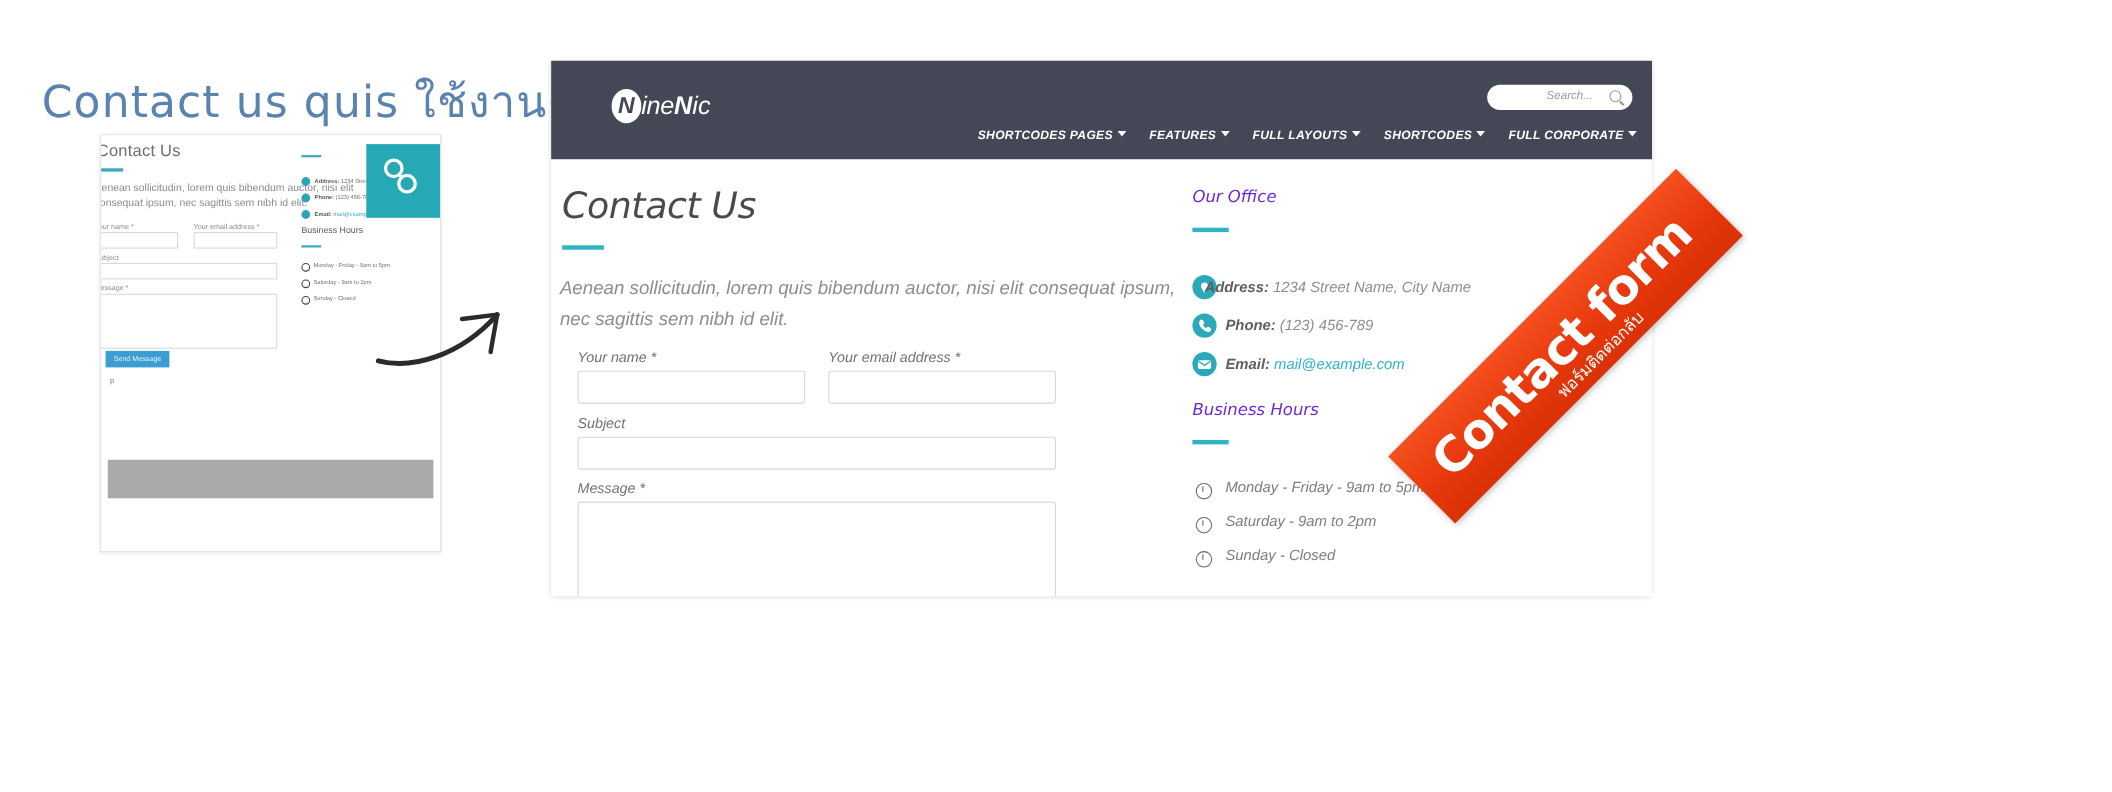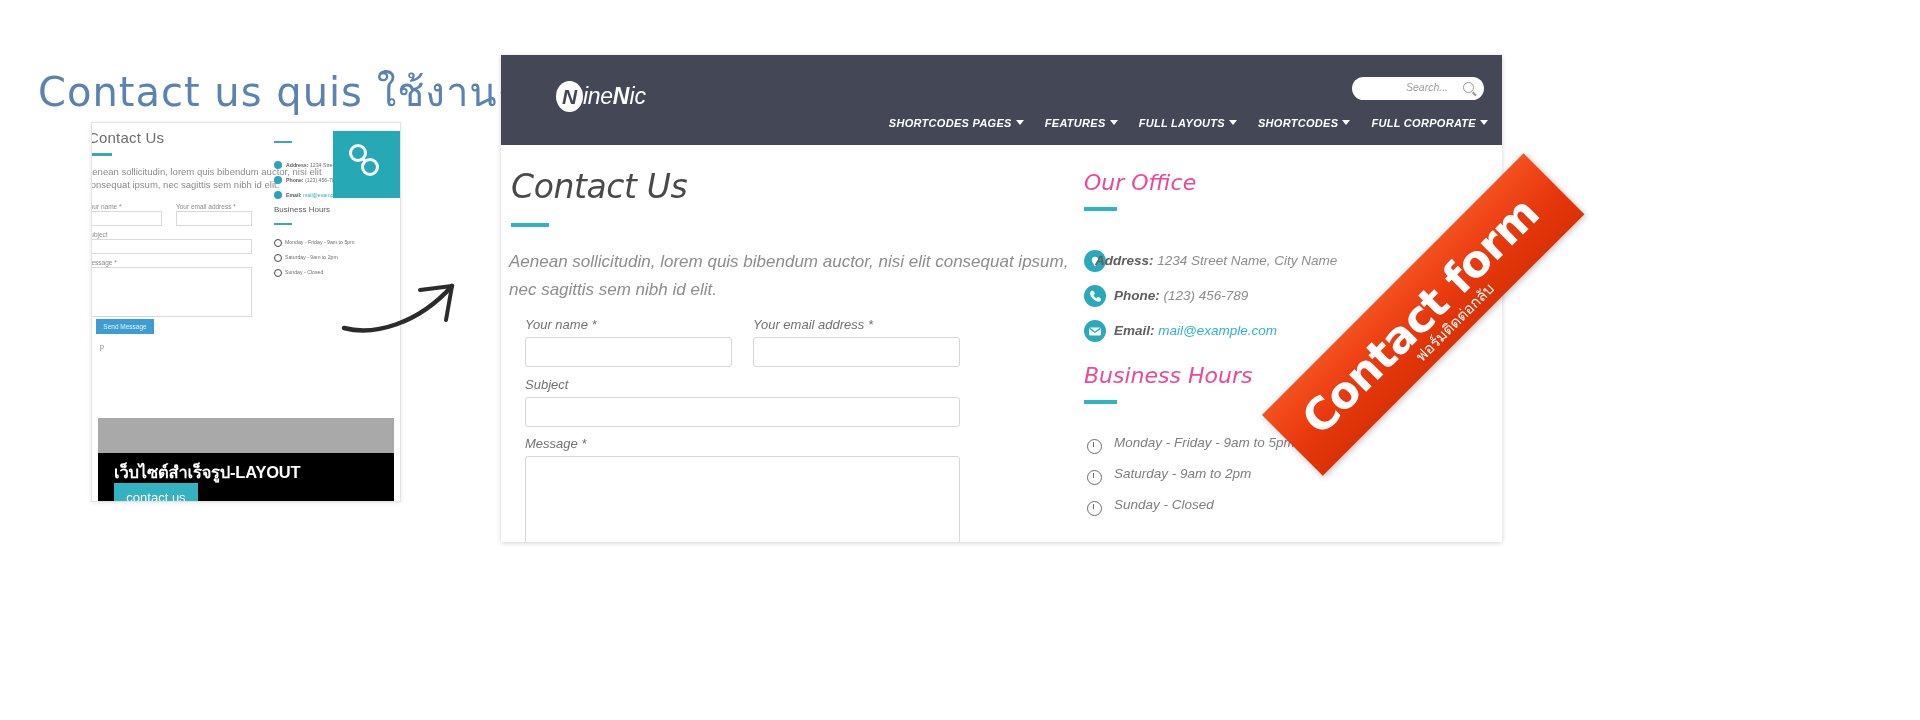--- a/index.html
+++ b/index.html
@@ -114,21 +114,21 @@
 
   .h-title { position:absolute; left:10px; top:22px; font-size:33px; color:#4a4a4a; font-weight:300;
              font-family:"DejaVu Sans", sans-serif; letter-spacing:-.4px; }
   .h-rule  { position:absolute; left:10px; top:78px; width:38px; height:3.5px; background:#2fb4c4; }
   .lead    { position:absolute; left:8px; top:103px; width:575px; font-size:17px; line-height:28px;
              color:#8d8d8d; font-weight:300; }
 
   .field-label { position:absolute; font-size:13px; color:#717171; }
   .field-input { position:absolute; border:1px solid #d7d7d7; border-radius:3px; background:#fff; }
 
-  .side-title { position:absolute; font-size:22px; color:#ec4899; font-weight:300;
+  .side-title { position:absolute; font-size:15px; color:#6d28d9; font-weight:300;
                 font-family:"DejaVu Sans", sans-serif; }
   .side-rule  { position:absolute; width:33px; height:3.5px; background:#2fb4c4; }
 
   .ci-row { position:absolute; left:583px; font-size:13.5px; color:#8d8d8d; white-space:nowrap; }
   .ci-row b { color:#5f5f5f; }
   .ci-row .mail { color:#2fb4c4; }
   .ci-ico {
     position:absolute; left:583px; width:22px; height:22px; border-radius:50%;
     background:#2aa9bb; color:#fff; font-size:12px; line-height:22px; text-align:center;
   }
@@ -212,24 +212,20 @@
           <div class="tc-hr" style="top:116px;">Monday - Friday - 9am to 5pm</div>
           <div class="tc-sq" style="top:131px;"></div>
           <div class="tc-hr" style="top:131px;">Saturday - 9am to 2pm</div>
           <div class="tc-sq" style="top:146px;"></div>
           <div class="tc-hr" style="top:146px;">Sunday - Closed</div>
         </div>
       </div>
     </div>
 
     <div class="tc-gray"></div>
-    <div class="tc-black">
-      <div class="tc-black-th">เว็บไซต์สำเร็จรูป-LAYOUT</div>
-      <div class="tc-cta">contact us</div>
-    </div>
   </div>
 
   <div class="thumb-badge">
     <svg class="glyph" width="40" height="40" viewBox="0 0 40 40" style="position:absolute;left:12px;top:10px;">
       <circle cx="13" cy="12" r="7.5" fill="none" stroke="#ffffff" stroke-width="3"></circle>
       <circle cx="25" cy="26" r="7.5" fill="none" stroke="#ffffff" stroke-width="3"></circle>
       <line x1="17" y1="17" x2="21" y2="21" stroke="#ffffff" stroke-width="3"></line>
     </svg>
   </div>
 

